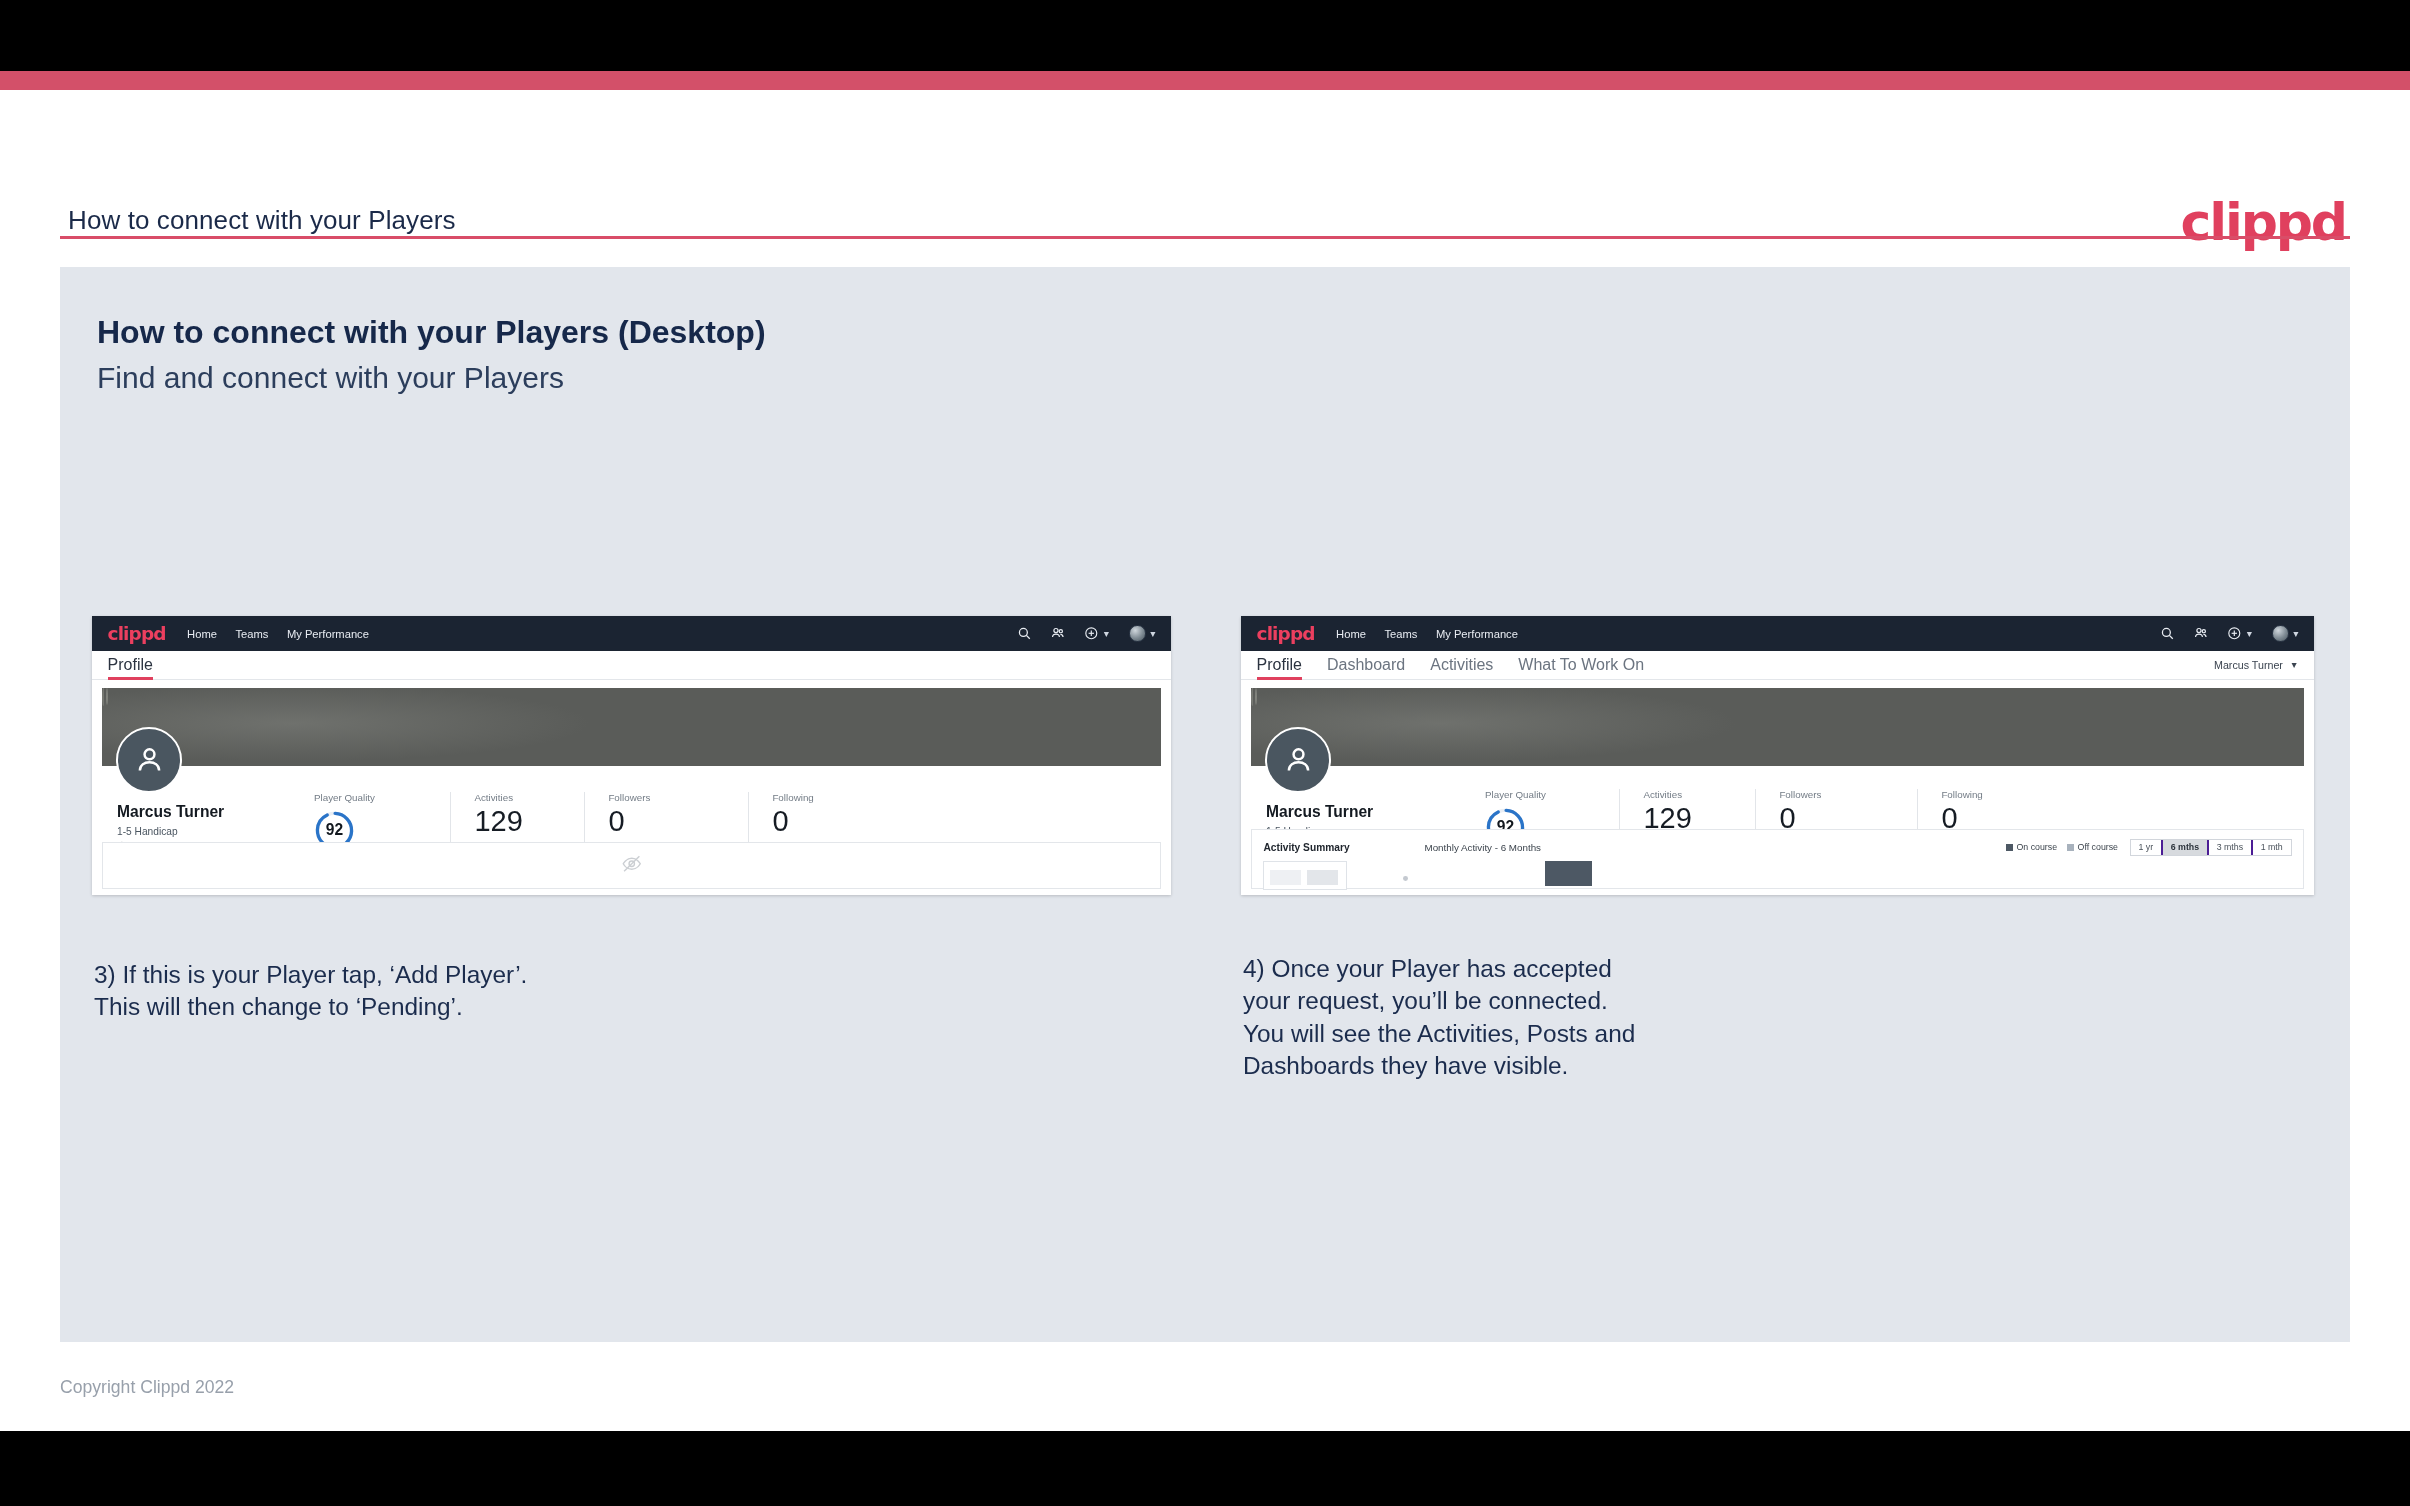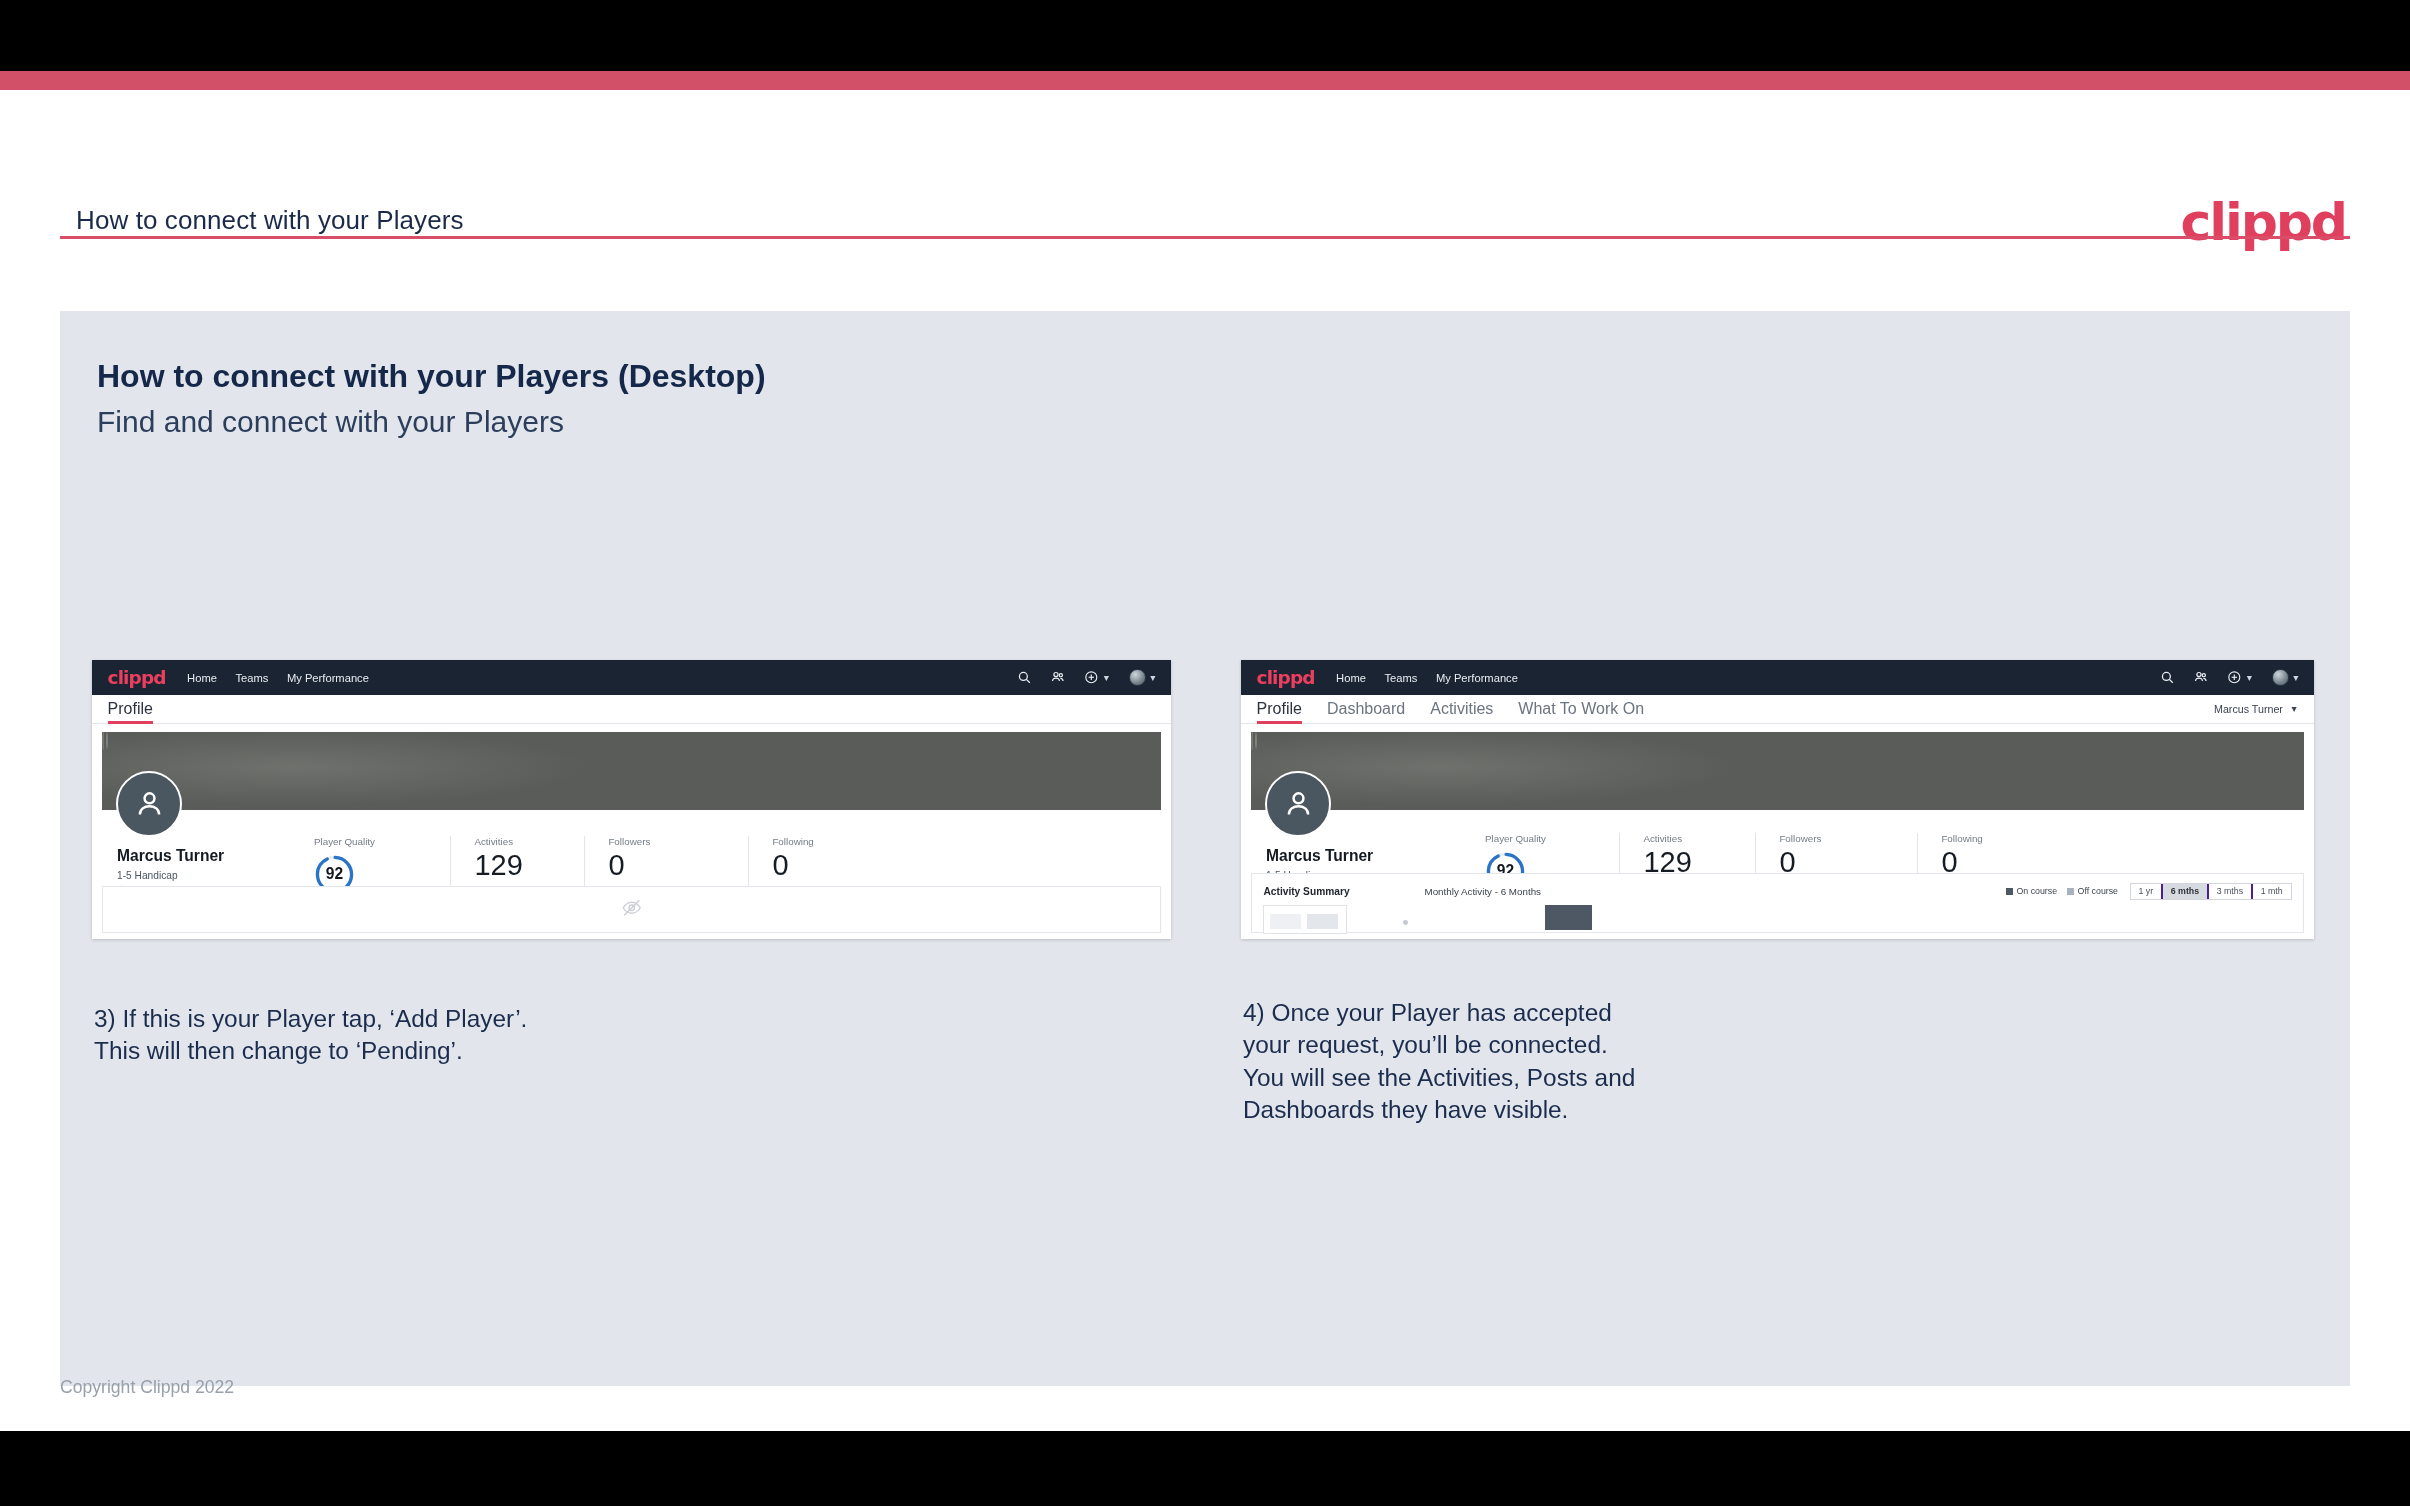--- a/index.html
+++ b/index.html
@@ -21,40 +21,39 @@
   .slide {
     position:absolute; left:0; top:90px; width:2411px; height:1341px;
     background:#ffffff;
   }
 
   
   .slide-header {
     position:absolute; left:0; top:0; width:2411px; height:146px;
   }
   .header-title {
-    position:absolute; left:76px; top:130px;
+    position:absolute; left:68px; top:130px;
     font-size:26px; color:#1b2a49; letter-spacing:0.1px;
     transform: translateY(-50%);
   }
   .brand-logo {
     position:absolute; right:65px; top:132px; transform:translateY(-50%);
     font-size:52px; font-weight:700; color:#e0405e;
     letter-spacing:-2.1px; font-family:"DejaVu Sans", sans-serif;
     line-height:1;
   }
   .header-rule {
     position:absolute; left:60px; top:146px; width:2290px; height:2.9px;
     background:#d94d68;
   }
 
   
   .content {
     position:absolute; left:60px; top:177px; width:2290px; height:1075px;
     background:#e2e6ec;
-    margin-top:44px;
   }
 
   .sec-title {
     position:absolute; left:37px; top:47px;
     font-size:32px; font-weight:700; color:#16284a; letter-spacing:0;
   }
   .sec-sub {
     position:absolute; left:37px; top:94px;
     font-size:30px; font-weight:400; color:#2c3e5c;
   }

